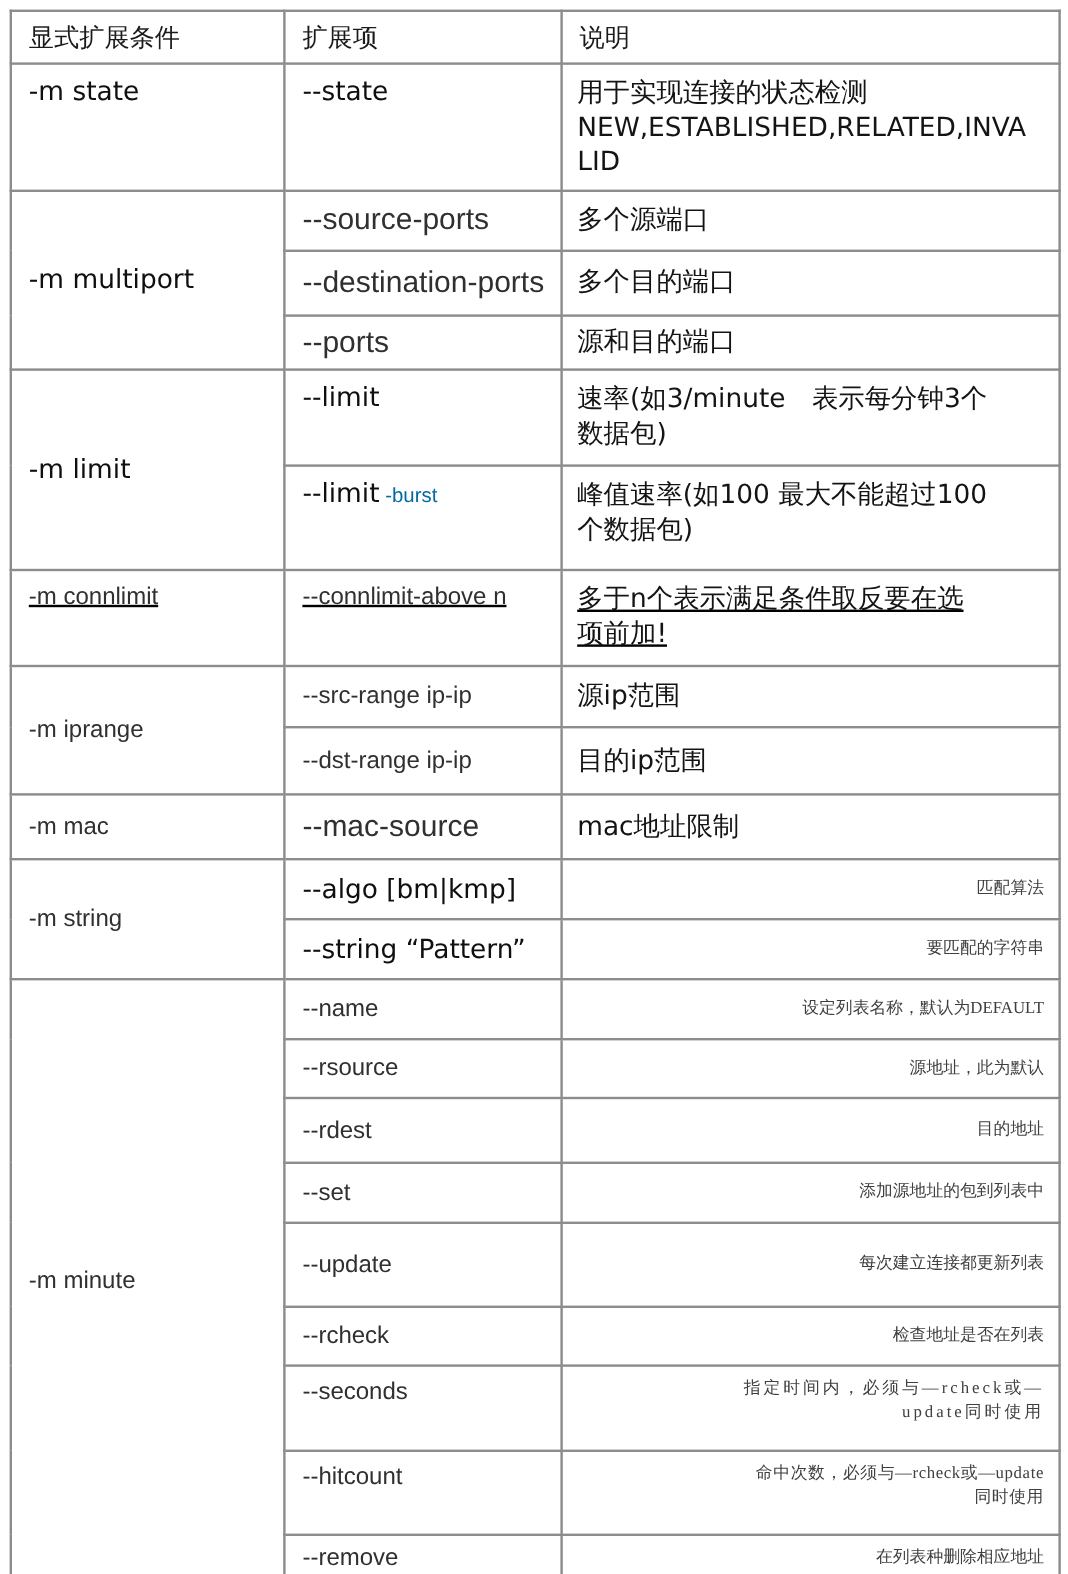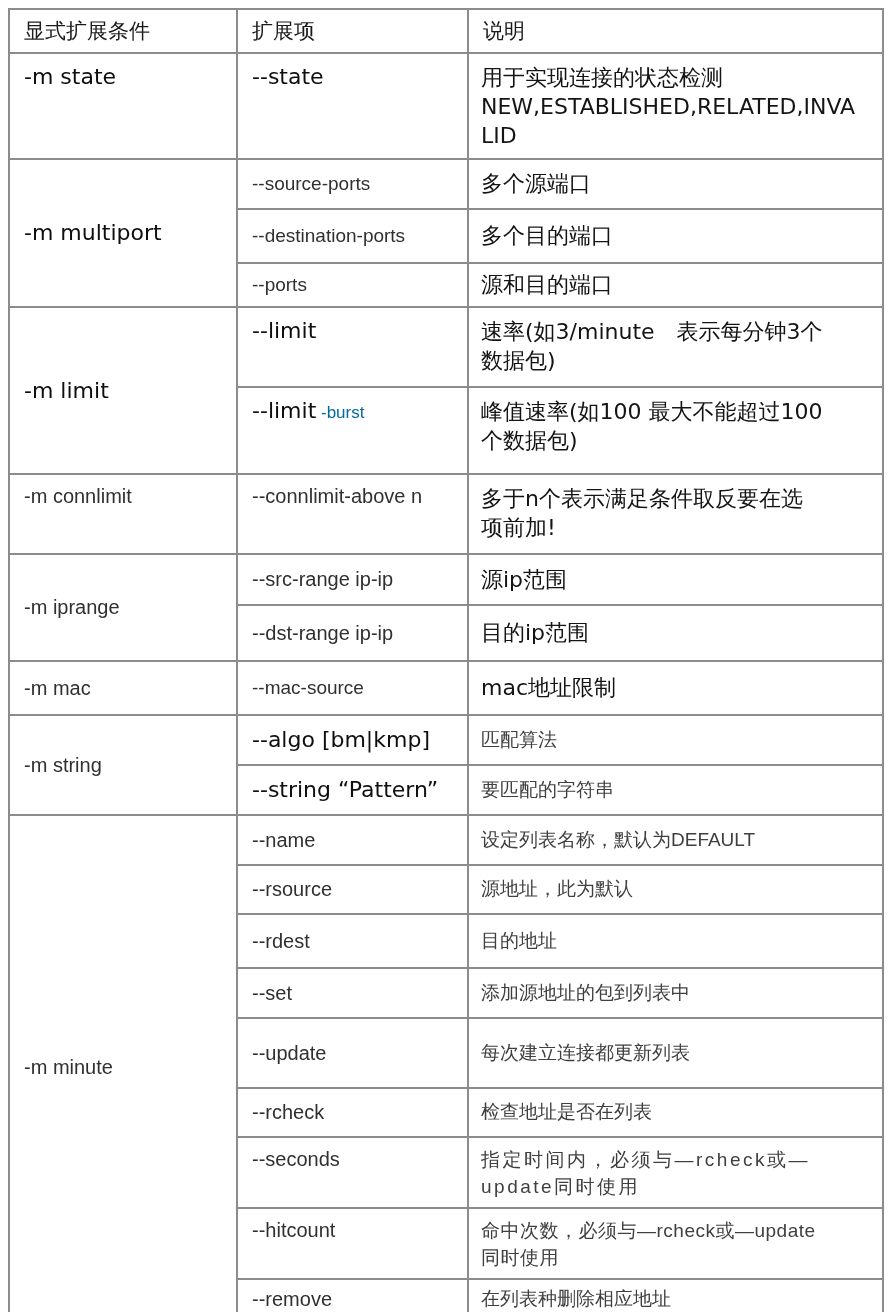--- a/index.html
+++ b/index.html
@@ -43,39 +43,40 @@
     white-space: nowrap;
   }
   
   .f-thin {
     font-family: "Liberation Sans", sans-serif;
     font-size: 20px;
     color: #303030;
     line-height: 1.25;
     white-space: nowrap;
   }
-  .f-thin-sm { font-size: 19px; }
+  .f-thin-sm { font-size: 25px; }
   
   .d-big {
     font-family: "DejaVu Sans", sans-serif;
     font-size: 22px;
     color: #141414;
     line-height: 1.32;
     word-break: break-all;
     white-space: pre-line;
     padding-left: 12px;
   }
   .d-gray {
-    font-family: Liberation Sans, sans-serif;
-    font-size: 19px;
+    font-family: Liberation Serif, serif;
+    font-size: 14px;
     color: #3f3f3f;
     line-height: 1.42;
     word-break: break-all;
     white-space: pre-line;
     padding-left: 12px;
+    text-align: right;
   }
   .v-top {
     vertical-align: top;
     padding-top: 9px;
   }
   .ls2 { letter-spacing: 2.5px; }
   .ls1 { letter-spacing: 0.5px; }
   .suffix {
     font-family: "Liberation Sans", sans-serif;
     font-size: 17px;
@@ -126,21 +127,21 @@
     <td class="f-big v-top">--limit</td>
     <td class="d-big v-top">速率(如3/minute　表示每分钟3个
 数据包)</td>
   </tr>
   <tr style="height:87px;">
     <td class="f-big v-top"><span>--limit</span><span class="suffix"> -burst</span></td>
     <td class="d-big v-top">峰值速率(如100 最大不能超过100
 个数据包)</td>
   </tr>
 
-  <tr style="height:80px;">
+  <tr style="height:80px;text-decoration:underline;">
     <td class="f-thin v-top">-m connlimit</td>
     <td class="f-thin v-top">--connlimit-above n</td>
     <td class="d-big v-top">多于n个表示满足条件取反要在选
 项前加!</td>
   </tr>
 
   <tr style="height:51px;">
     <td class="f-thin" rowspan="2">-m iprange</td>
     <td class="f-thin">--src-range ip-ip</td>
     <td class="d-big">源ip范围</td>

